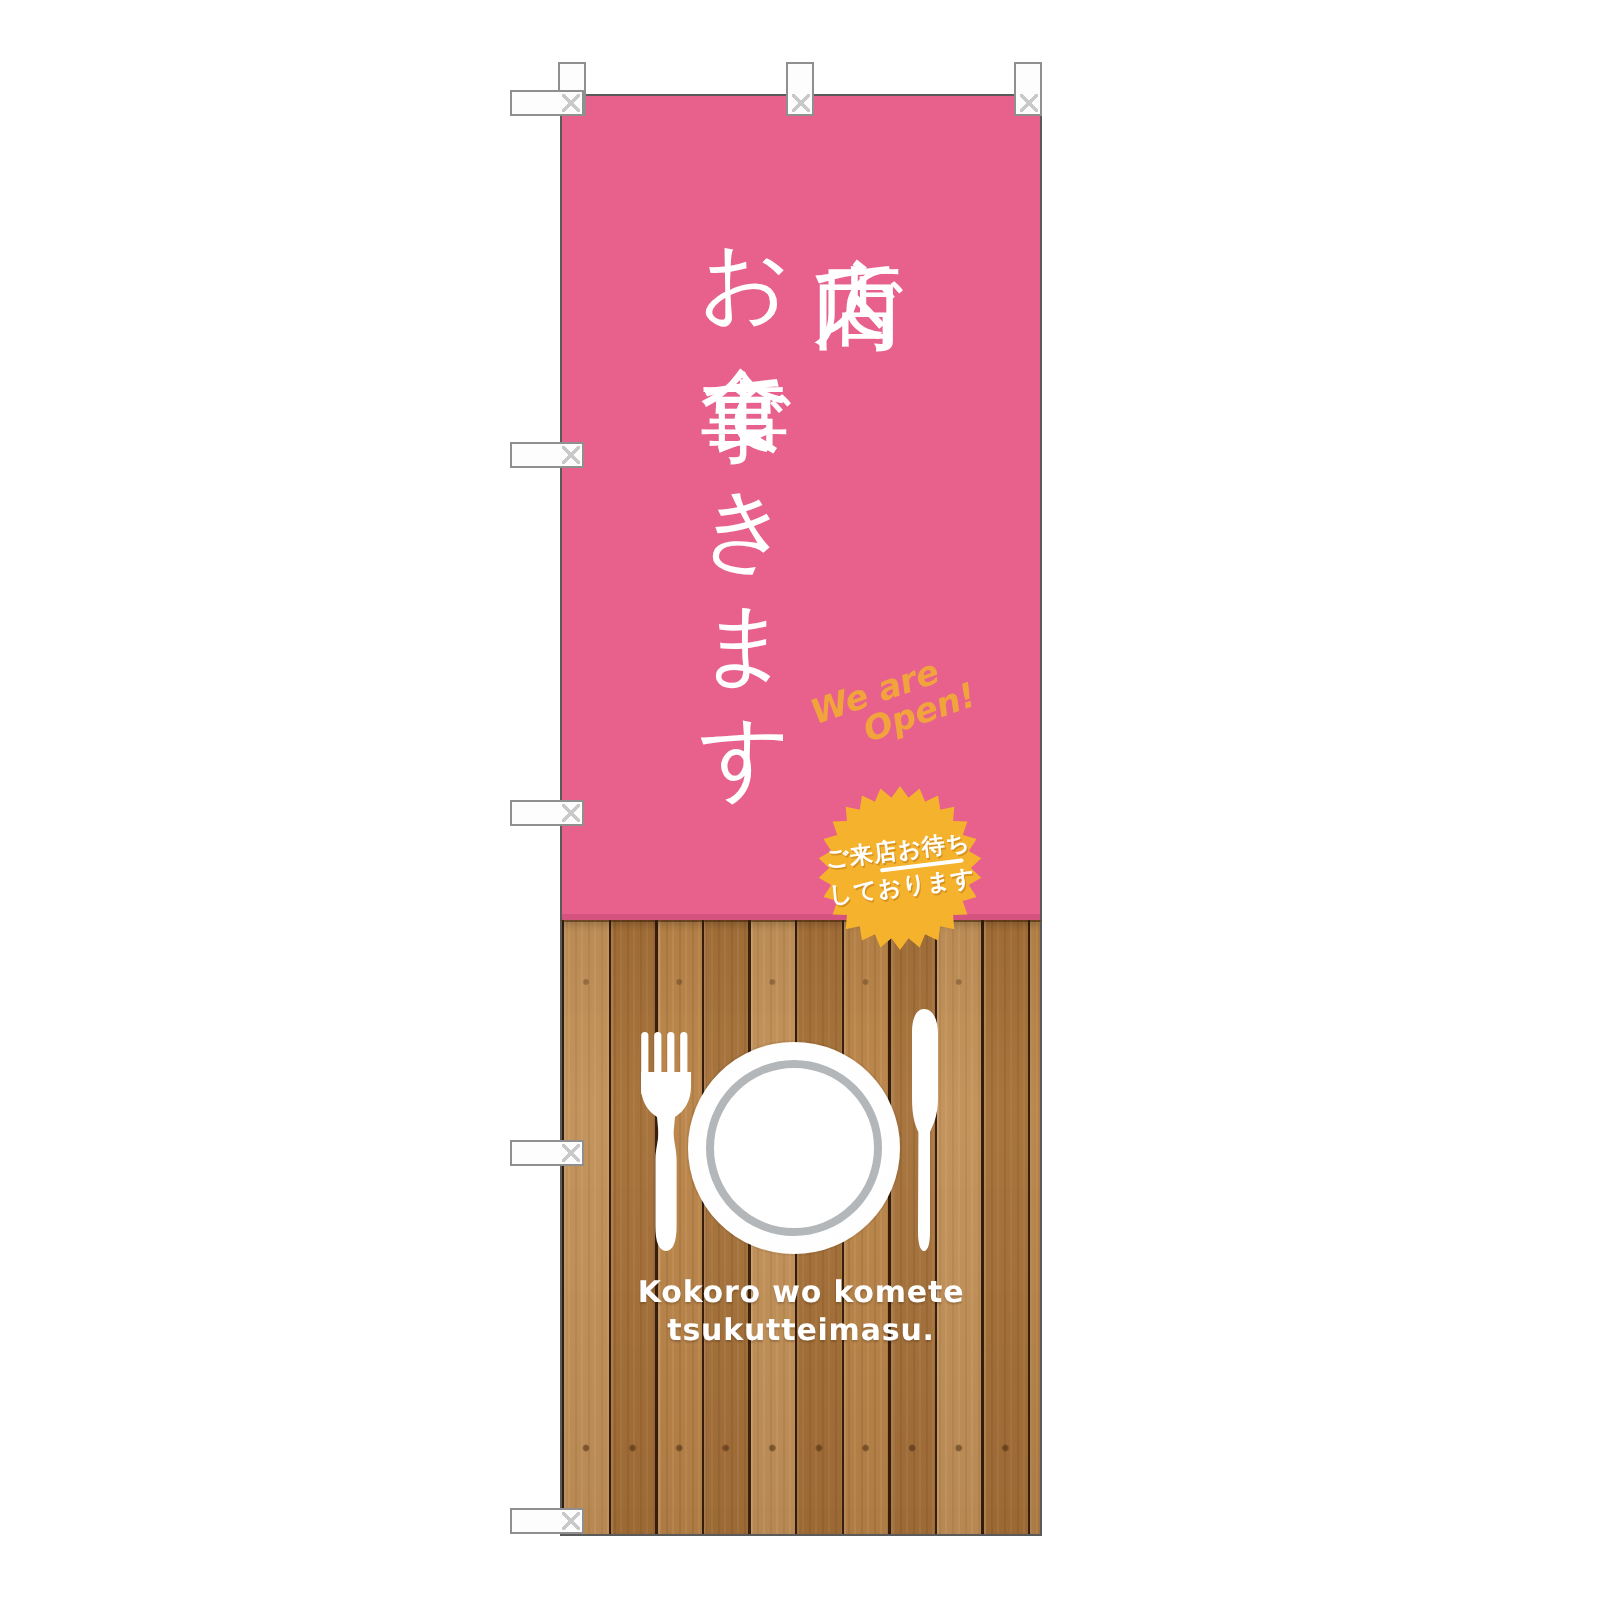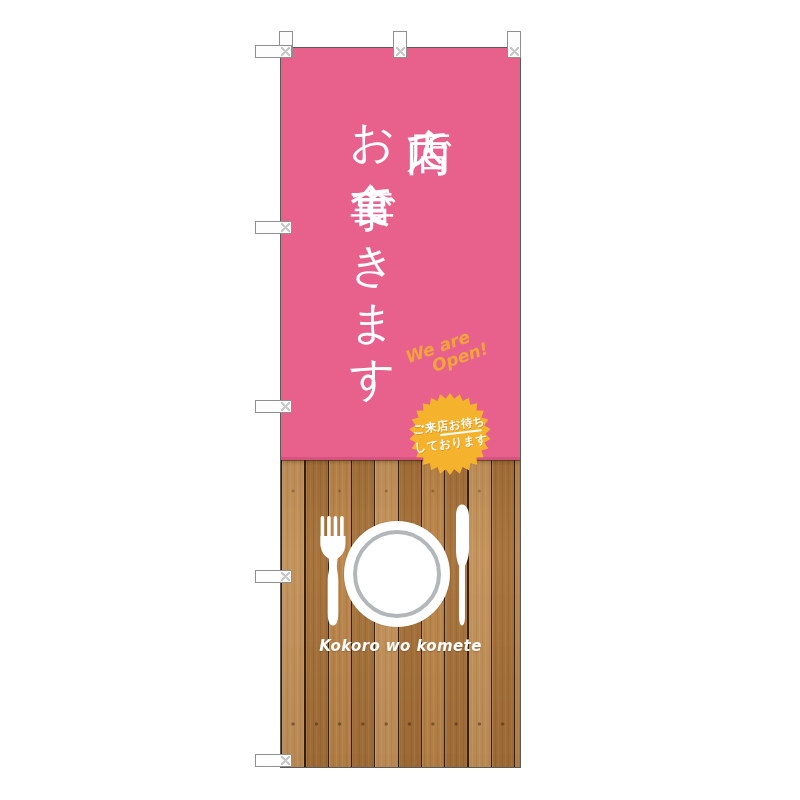--- a/index.html
+++ b/index.html
@@ -58,21 +58,21 @@
   .plate-ring{position:absolute;left:9px;top:9px;width:80px;height:80px;border-radius:50%;
               box-sizing:content-box;border:4px solid var(--plate-ring-gray,#b4b7b9);}
   .fork{position:absolute;left:39px;top:55px;width:26px;height:110px;}
   .knife{position:absolute;left:173px;top:43px;width:17px;height:122px;}
   .fork path,.fork rect,.knife path{fill:#fff;}
 
   
   .tagline{position:absolute;left:0;right:0;top:176px;text-align:center;
            color:var(--text-white,#fff);font-family:"DejaVu Sans","Liberation Sans",sans-serif;
            font-weight:bold;font-size:15px;line-height:19px;letter-spacing:0.4px;
-           text-shadow:0 1px 1px rgba(60,30,10,.25);font-style:italic;}
+           text-shadow:0 1px 1px rgba(60,30,10,.25);}
 
   
   .tab{position:absolute;background:#fdfdfd;border:1px solid #8f8f8f;box-sizing:border-box;z-index:5;}
   .tab-top{width:14px;height:27px;top:-16px;}
   .tab-side{width:37px;height:13px;left:-25px;}
   .stitch{position:absolute;width:9px;height:9px;opacity:.85;
           background:
             linear-gradient(45deg, transparent 44%, #c0c0c0 44% 56%, transparent 56%),
             linear-gradient(-45deg, transparent 44%, #c0c0c0 44% 56%, transparent 56%);}
   .tab-top .stitch{left:1.5px;bottom:1.5px;}
@@ -103,20 +103,21 @@
       </div>
 
       <svg class="knife" viewBox="0 0 17 122" aria-hidden="true">
         <path d="M2,12 C2,4.5 4.5,0.5 8,0.5 C12,0.5 15,5 15,13 L15,45
                  C15,54 12.5,58.5 11,62 L11,112 C11,117.5 10,121.5 8,121.5
                  C6,121.5 5,117.5 5,112 L5.2,62 C3.5,58.5 2,54 2,45 Z"></path>
       </svg>
 
       <div class="tagline">
         <div>Kokoro wo komete</div>
+        <div>tsukutteimasu.</div>
       </div>
     </div>
 
     <div class="title-wrap">
       <div class="title">
         <div>店内で</div>
         <div>お食事できます</div>
       </div>
     </div>
 

